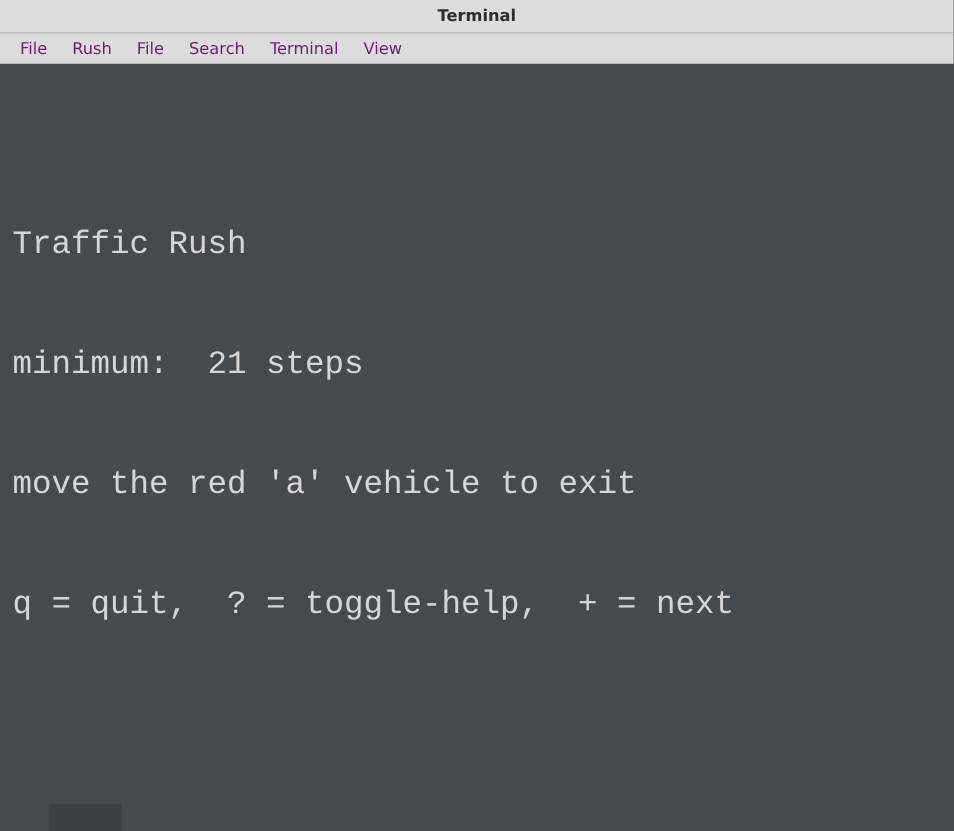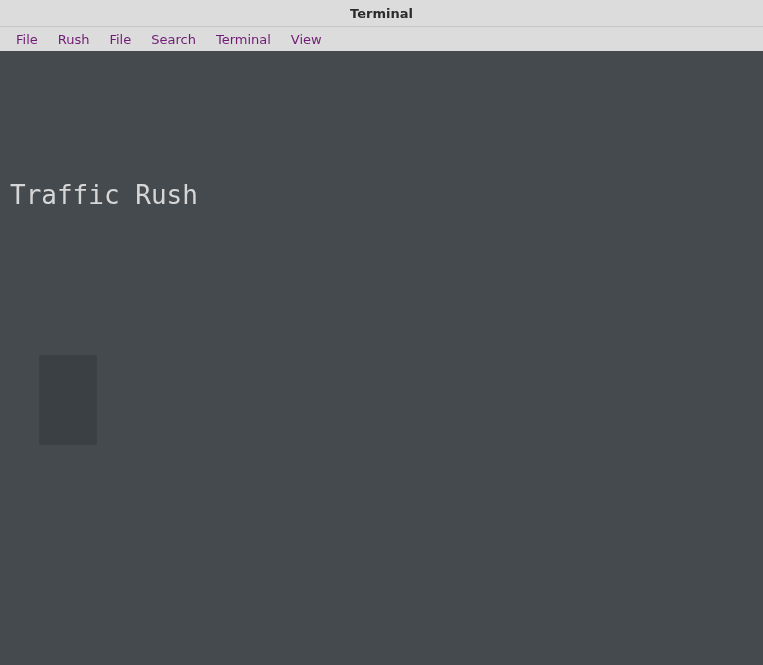--- a/index.html
+++ b/index.html
@@ -38,20 +38,21 @@
     padding: 4px 10px 0 10px;
     font-family: "DejaVu Sans Mono", "Liberation Mono", monospace;
     font-size: 24px;
     line-height: 30px;
     color: #d6d6d6;
     white-space: pre;
   }
   .header-text {
     font-size: 26px;
     line-height: 32px;
+    font-family: Liberation Mono, monospace;
   }
   .board-wrap {
     margin-top: 20px;
     display: inline-block;
     background: #3a4043;
     padding: 0;
   }
 </style>
 </head>
 <body>
@@ -65,20 +66,23 @@
   <span class="menuitem">Rush</span>
   <span class="menuitem">File</span>
   <span class="menuitem">Search</span>
   <span class="menuitem">Terminal</span>
   <span class="menuitem">View</span>
 </div>
 
 <div class="terminal">
   <div class="header-text">
     <div>Traffic Rush</div>
+    <div>minimum:  21 steps</div>
+    <div>move the red 'a' vehicle to exit</div>
+    <div>q = quit,  ? = toggle-help,  + = next</div>
   </div>
 
   <div class="board-wrap">
     
   </div>
 
   
 </div>
 
 </body></html>

